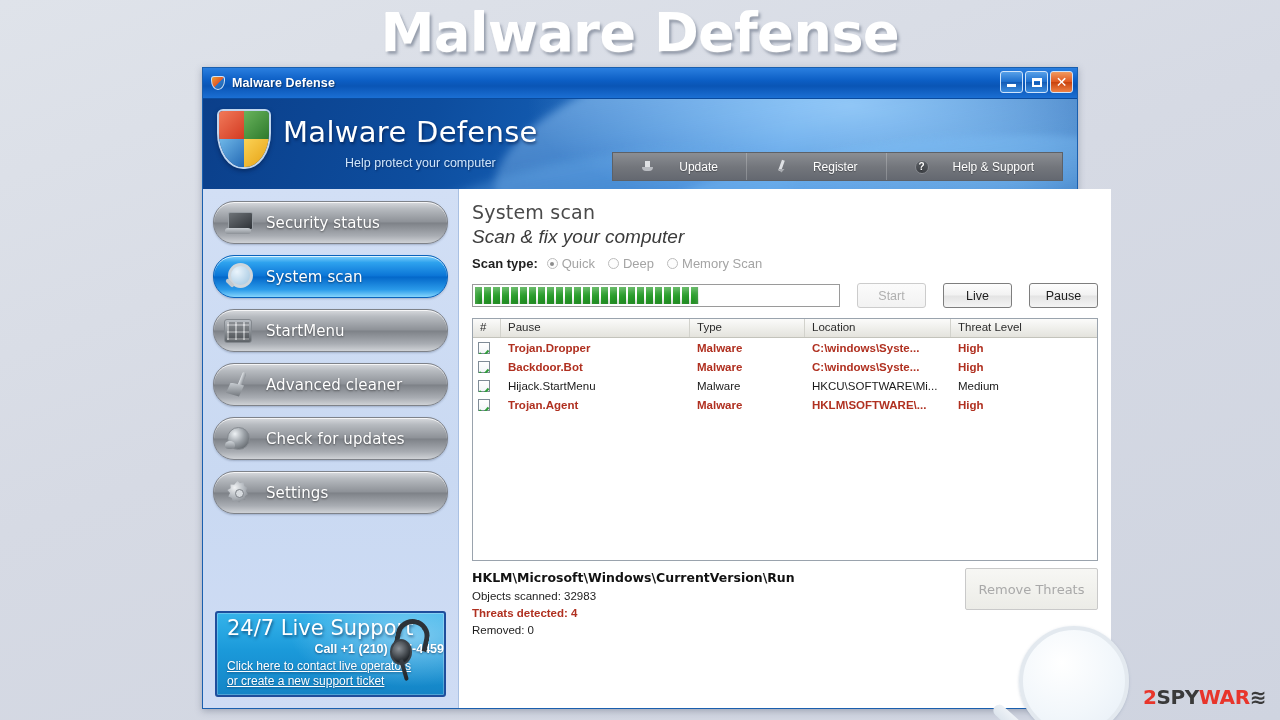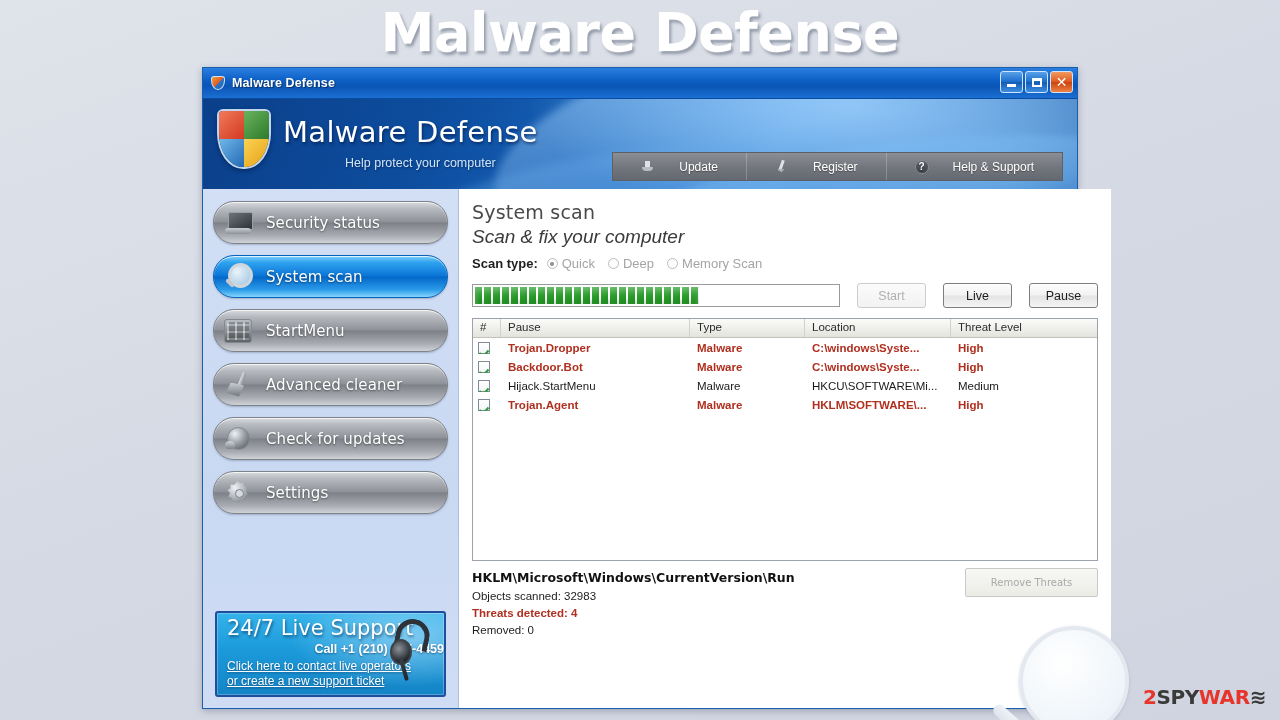--- a/index.html
+++ b/index.html
@@ -447,24 +447,24 @@
     margin-top: 9px; position: relative;
   }
   .foot .path {
     font-size: 12.5px; font-weight: bold; color: #121212;
     font-family: "DejaVu Sans", sans-serif;
   }
   .foot .line { font-size: 11.5px; color: #1d1d1d; margin-top: 5px; }
   .foot .line.alert { color: #b03020; font-weight: bold; }
   .remove-btn {
     position: absolute; right: 0; top: -2px;
-    width: 133px; height: 29px;
+    width: 133px; height: 42px;
     border: 1px solid #c9c9c9; border-radius: 2px;
     background: linear-gradient(180deg,#f7f7f4,#ecece7);
-    color: #a9a9a9; font-size: 10px;
+    color: #a9a9a9; font-size: 13px;
     display: flex; align-items: center; justify-content: center;
     font-family: "DejaVu Sans", sans-serif;
     cursor: default;
   }
 
   .deco-magnifier {
     position: absolute; right: -18px; bottom: -28px;
     width: 110px; height: 110px; border-radius: 50%;
     border: 4px solid #e3e9ef;
     background: radial-gradient(circle at 38% 32%, #ffffff 0%, #f2f7fb 55%, #e6eef6 100%);

